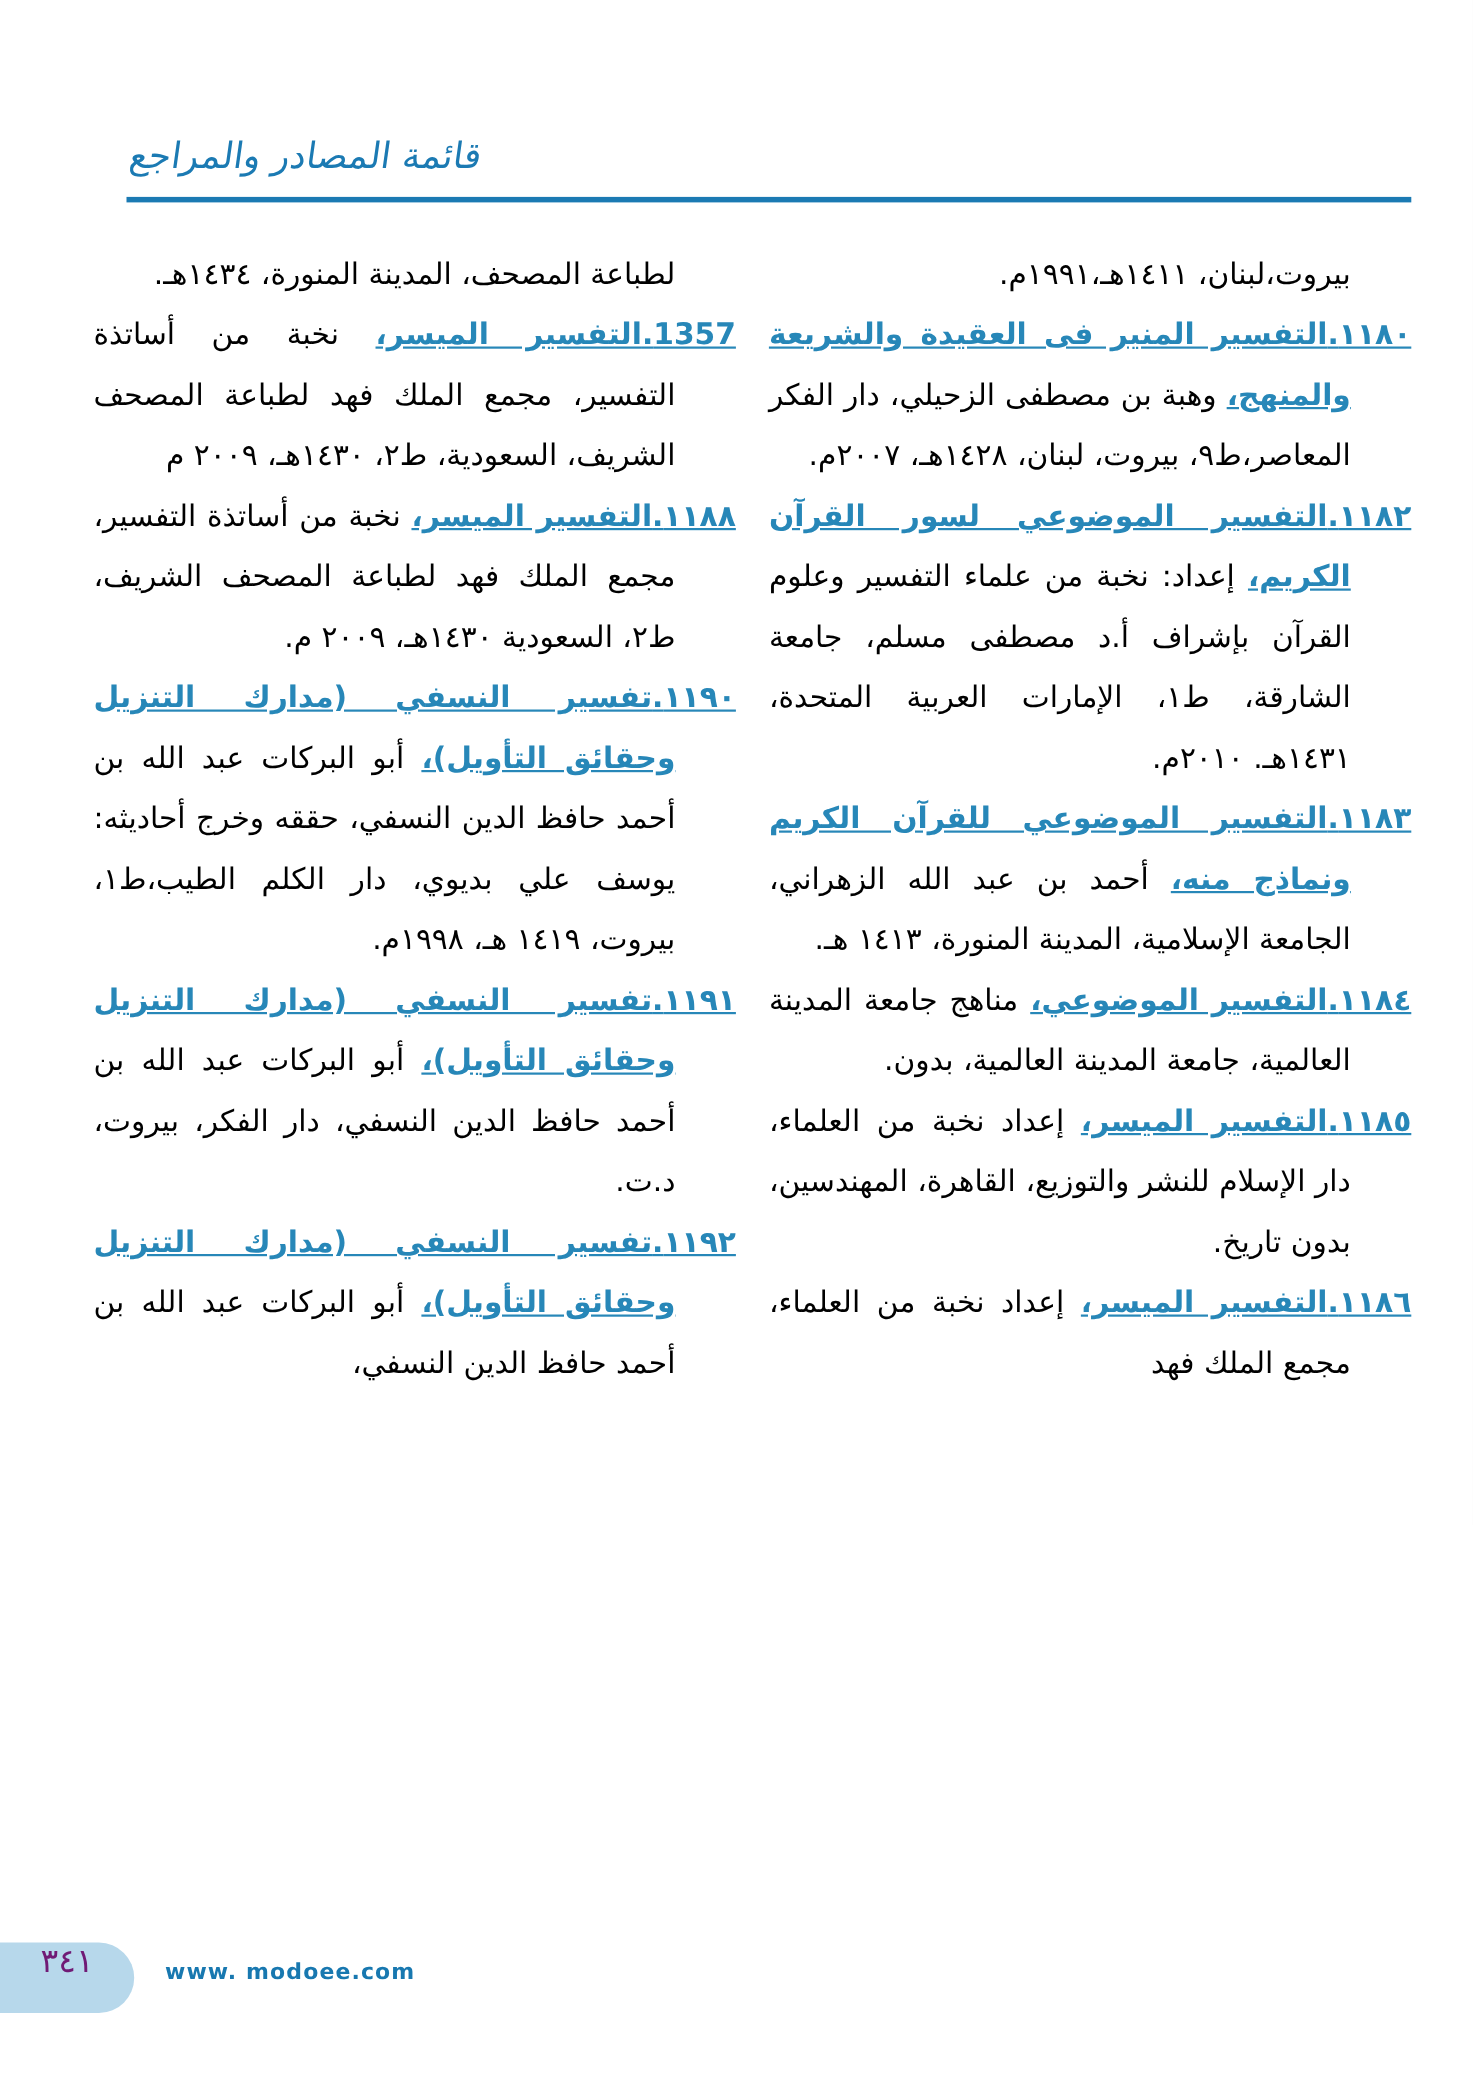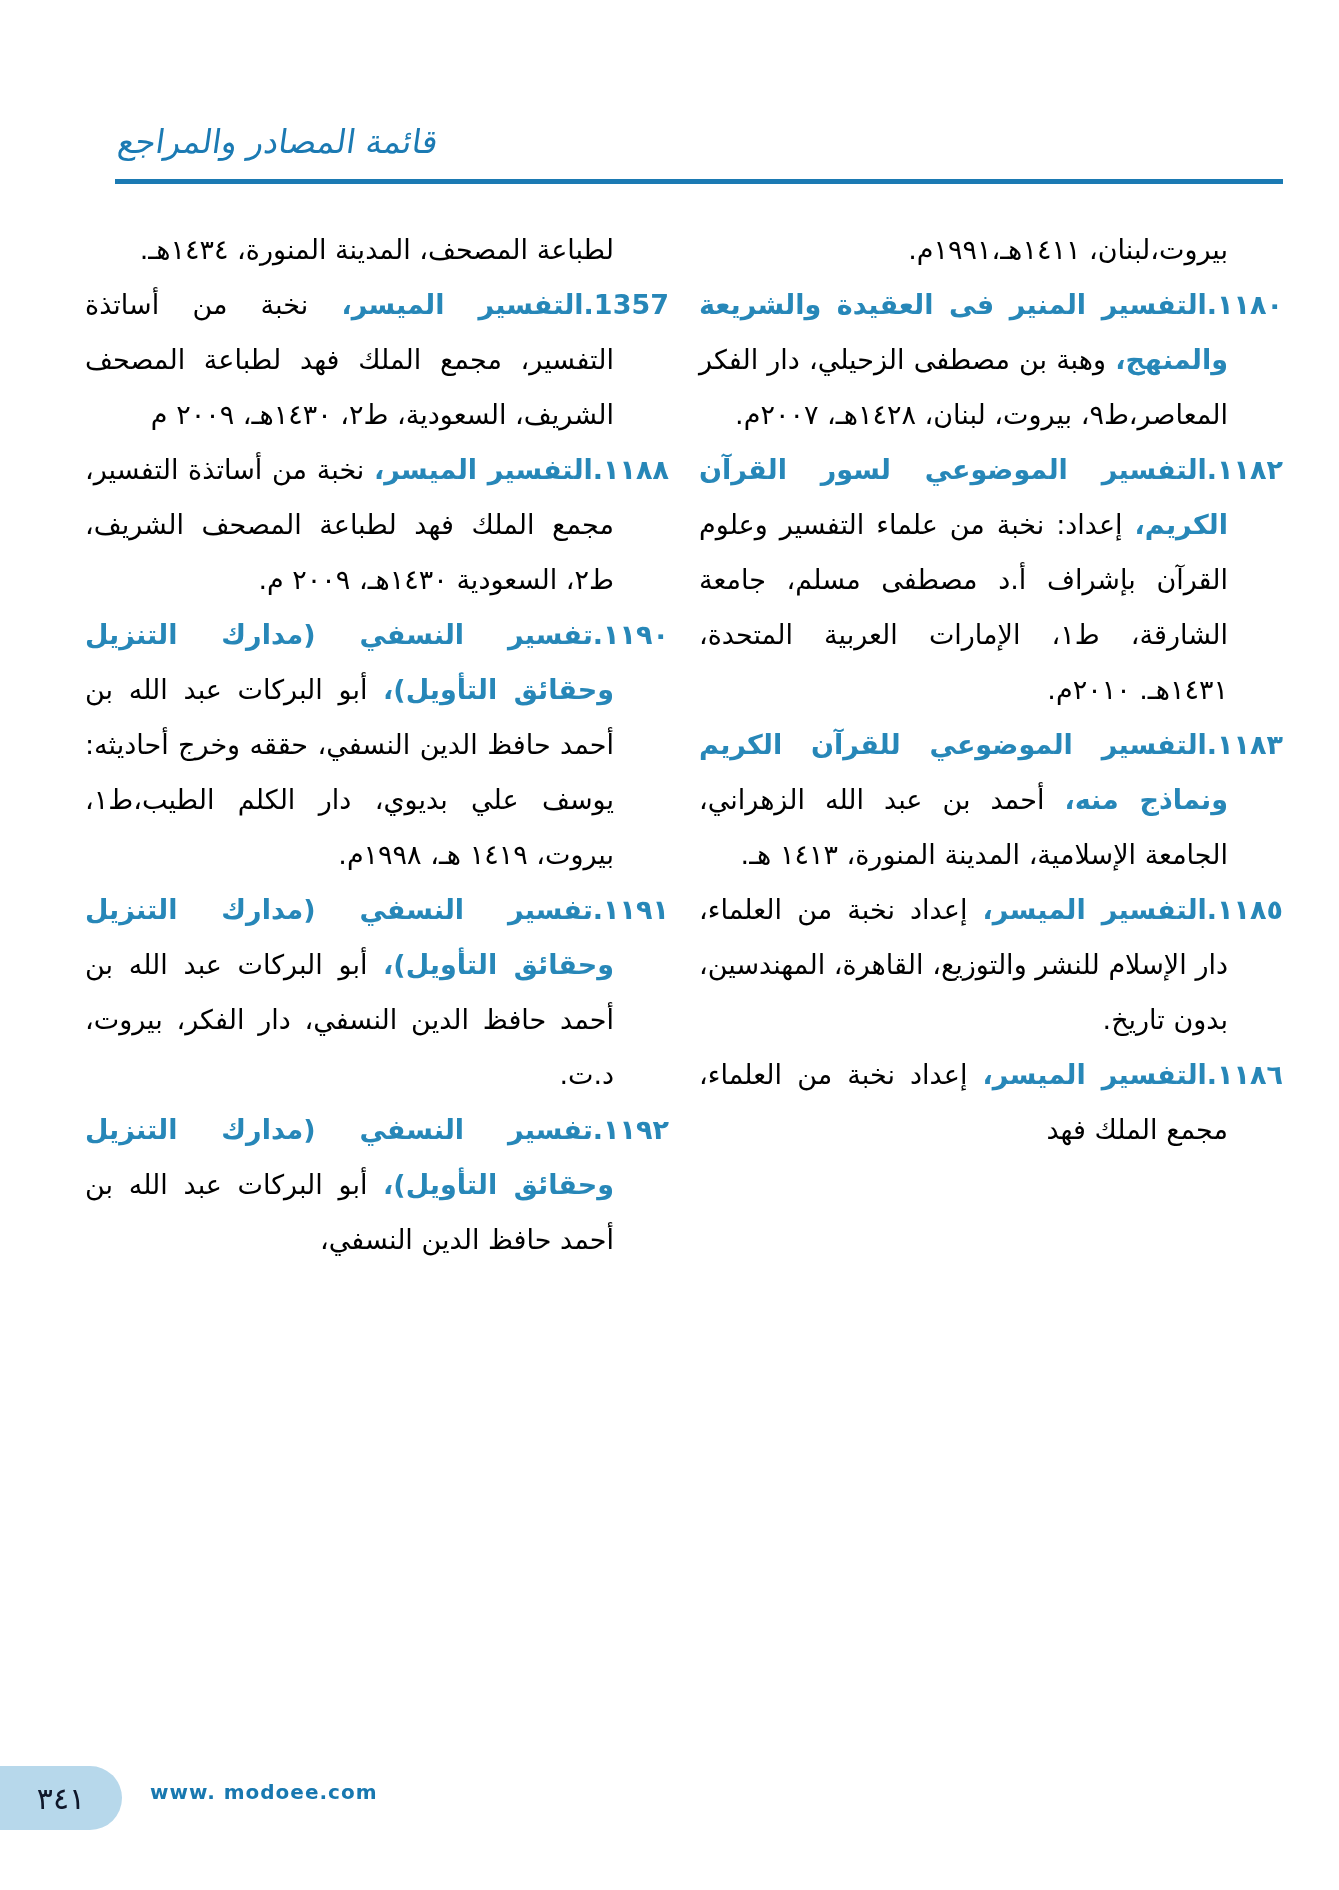--- a/index.html
+++ b/index.html
@@ -48,30 +48,31 @@
     margin:0;
     padding-right:55px;   
     text-indent:-55px;    
   }
   .entry.continuation{
     text-indent:0;
   }
   .num,.title{
     color:var(--accent,#2787b8);
     font-weight:bold;
+    text-decoration:underline;
   }
   
   .page-badge{
     position:absolute;
     left:0;top:1766px;
     width:122px;height:64px;
     background:var(--badge,#b7d8eb);
     border-radius:0 34px 34px 0;
-    display:flex;align-items:center;justify-content:center;
-    color:#0f172a;
+    display:flex;align-items:flex-start;justify-content:center;
+    color:#701a75;
     font-size:30px;
   }
   .site{
     position:absolute;
     left:150px;top:1780px;
     color:var(--link,#1878b0);
     font-size:20px;
     font-weight:bold;
     letter-spacing:1px;
     white-space:nowrap;
@@ -85,20 +86,21 @@
   <div class="header-title">قائمة المصادر والمراجع</div>
 
   <div class="header-rule"></div>
 
   <div class="columns">
     <div class="col" id="col-right">
         <p class="entry continuation"><span class="body-text">بيروت،لبنان، ١٤١١هـ،١٩٩١م.</span></p>
         <p class="entry"><span class="num">١١٨٠.</span><span class="title">التفسير المنير فى العقيدة والشريعة والمنهج،</span> <span class="body-text">وهبة بن مصطفى الزحيلي، دار الفكر المعاصر،ط٩، بيروت، لبنان، ١٤٢٨هـ، ٢٠٠٧م.</span></p>
         <p class="entry"><span class="num">١١٨٢.</span><span class="title">التفسير الموضوعي لسور القرآن الكريم،</span> <span class="body-text">إعداد: نخبة من علماء التفسير وعلوم القرآن بإشراف أ.د مصطفى مسلم، جامعة الشارقة، ط١، الإمارات العربية المتحدة، ١٤٣١هـ. ٢٠١٠م.</span></p>
         <p class="entry"><span class="num">١١٨٣.</span><span class="title">التفسير الموضوعي للقرآن الكريم ونماذج منه،</span> <span class="body-text">أحمد بن عبد الله الزهراني، الجامعة الإسلامية، المدينة المنورة، ١٤١٣ هـ.</span></p>
+        <p class="entry"><span class="num">١١٨٤.</span><span class="title">التفسير الموضوعي،</span> <span class="body-text">مناهج جامعة المدينة العالمية، جامعة المدينة العالمية، بدون.</span></p>
         <p class="entry"><span class="num">١١٨٥.</span><span class="title">التفسير الميسر،</span> <span class="body-text">إعداد نخبة من العلماء، دار الإسلام للنشر والتوزيع، القاهرة، المهندسين، بدون تاريخ.</span></p>
         <p class="entry"><span class="num">١١٨٦.</span><span class="title">التفسير الميسر،</span> <span class="body-text">إعداد نخبة من العلماء، مجمع الملك فهد</span></p>
       </div>
     <div class="col" id="col-left">
         <p class="entry continuation"><span class="body-text">لطباعة المصحف، المدينة المنورة، ١٤٣٤هـ.</span></p>
         <p class="entry"><span class="num">1357.</span><span class="title">التفسير الميسر،</span> <span class="body-text">نخبة من أساتذة التفسير، مجمع الملك فهد لطباعة المصحف الشريف، السعودية، ط٢، ١٤٣٠هـ، ٢٠٠٩ م</span></p>
         <p class="entry"><span class="num">١١٨٨.</span><span class="title">التفسير الميسر،</span> <span class="body-text">نخبة من أساتذة التفسير، مجمع الملك فهد لطباعة المصحف الشريف، ط٢، السعودية ١٤٣٠هـ، ٢٠٠٩ م.</span></p>
         <p class="entry"><span class="num">١١٩٠.</span><span class="title">تفسير النسفي (مدارك التنزيل وحقائق التأويل)،</span> <span class="body-text">أبو البركات عبد الله بن أحمد حافظ الدين النسفي، حققه وخرج أحاديثه: يوسف علي بديوي، دار الكلم الطيب،ط١، بيروت، ١٤١٩ هـ، ١٩٩٨م.</span></p>
         <p class="entry"><span class="num">١١٩١.</span><span class="title">تفسير النسفي (مدارك التنزيل وحقائق التأويل)،</span> <span class="body-text">أبو البركات عبد الله بن أحمد حافظ الدين النسفي، دار الفكر، بيروت، د.ت.</span></p>
         <p class="entry"><span class="num">١١٩٢.</span><span class="title">تفسير النسفي (مدارك التنزيل وحقائق التأويل)،</span> <span class="body-text">أبو البركات عبد الله بن أحمد حافظ الدين النسفي،</span></p>

